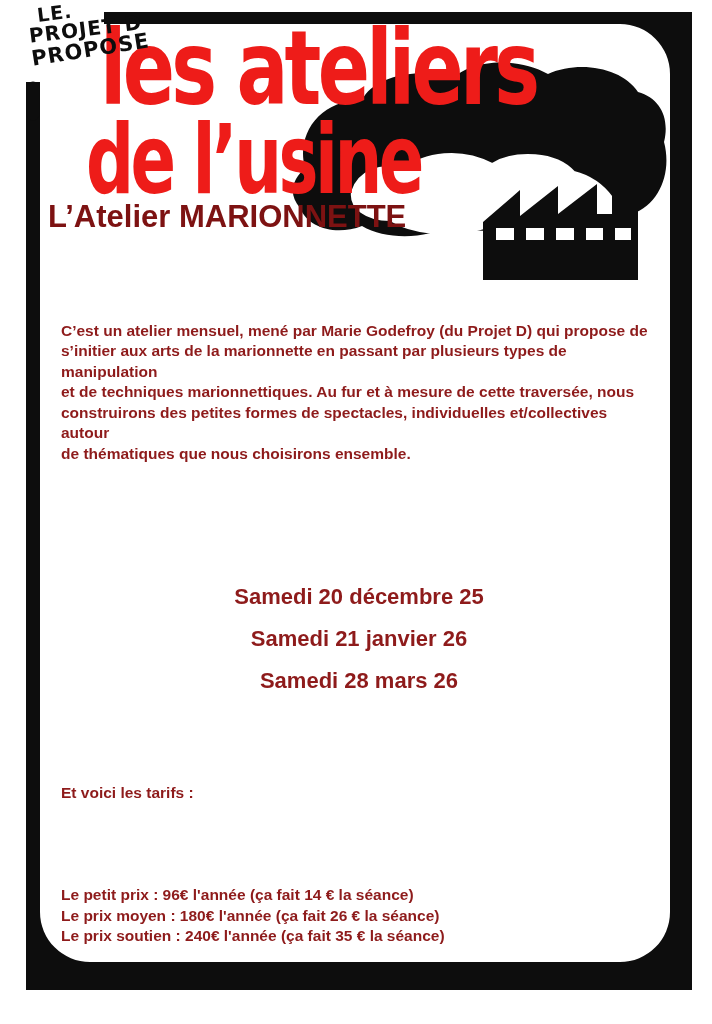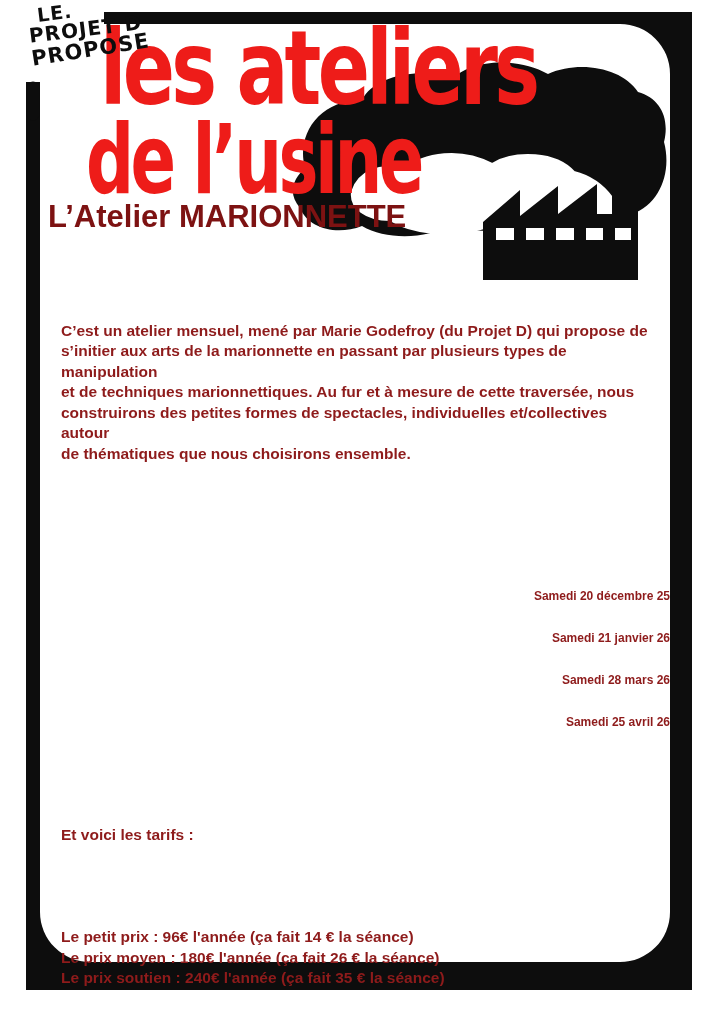--- a/index.html
+++ b/index.html
@@ -61,22 +61,22 @@
     color:var(--red-body);
     font-weight:700;font-size:15.5px;line-height:20.5px;
     white-space:pre-line;
   }
   .para{margin:13px;}
   .gap12{height:12px;}
   .gap14{height:14px;}
   .gap15{height:15px;}
   .gap17{height:17px;}
   .dates{
-    text-align:right;
-    font-size:12px;line-height:21px;
+    text-align:center;
+    font-size:22px;line-height:21px;
   }
   .dates div{white-space:nowrap;}
 </style>
 </head>
 <body>
 
 <div id="page">
 
   <svg id="art" viewBox="0 0 712 1024" xmlns="http://www.w3.org/2000/svg">
 
@@ -156,21 +156,20 @@
 s’initier aux arts de la marionnette en passant par plusieurs types de manipulation
 et de techniques marionnettiques. Au fur et à mesure de cette traversée, nous
 construirons des petites formes de spectacles, individuelles et/collectives autour
 de thématiques que nous choisirons ensemble.</p>
     <div class="gap12"></div>
     <div class="gap14"></div>
     <div class="dates">
       <div>Samedi 20 décembre 25</div>
       <div>Samedi 21 janvier 26</div>
       <div>Samedi 28 mars 26</div>
-      <div>Samedi 25 avril 26</div>
     </div>
     <div class="gap17"></div>
     <p class="para">Et voici les tarifs :</p>
     <div class="gap15"></div>
     <p class="para">Le petit prix : 96€ l'année (ça fait 14 € la séance)
 Le prix moyen : 180€ l'année (ça fait 26 € la séance)
 Le prix soutien : 240€ l'année (ça fait 35 € la séance)</p>
     
     
     

